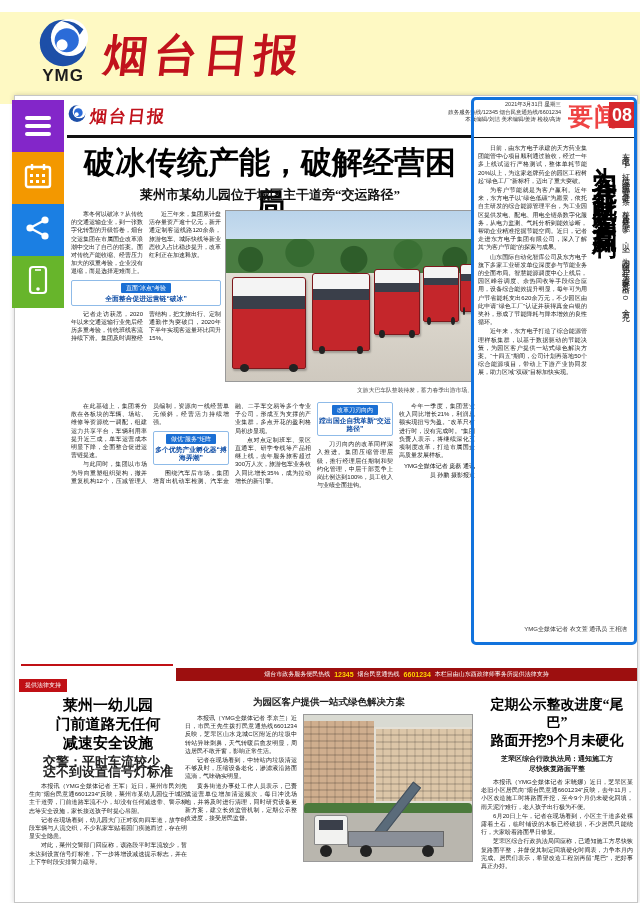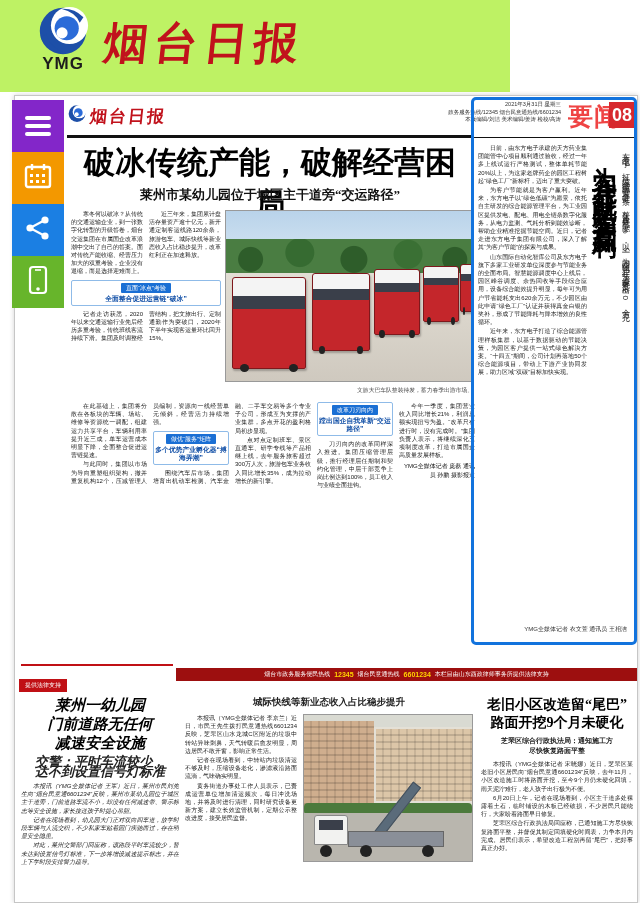--- a/index.html
+++ b/index.html
@@ -1,21 +1,21 @@
 <!DOCTYPE html>
 <html><head>
 <meta charset="utf-8">
 <style>
   * { margin:0; padding:0; box-sizing:border-box; }
   html,body { background:#fff; }
   body { font-family:"Liberation Sans","DejaVu Sans",sans-serif; color:#222; }
   #canvas { position:relative; width:640px; height:903px; overflow:hidden; background:#fff; margin:0 auto; }
 
   
-  .app-header { position:absolute; left:0; top:0; width:510px; height:92px; background:#bef264; }
+  .app-header { position:absolute; left:0; top:12px; width:640px; height:92px; background:#fef9c3; }
   .ymg-logo { position:absolute; left:26px; top:6px; width:74px; height:78px; text-align:center; }
   .ymg-logo svg { display:block; margin:0 auto; }
   .ymg-text { font-weight:900; font-size:17px; color:#1d1d1d; letter-spacing:1px; margin-top:-4px; }
   .brand-calligraphy { position:absolute; left:104px; top:14px; font-family:"Liberation Serif","DejaVu Serif",serif;
       font-weight:900; font-size:44px; color:#c1121c; letter-spacing:6px; transform:skewX(-6deg); }
 
   
   .side-toolbar { position:absolute; left:12px; top:100px; width:52px; z-index:30; }
   .tool-btn { width:52px; height:52px; display:flex; align-items:center; justify-content:center; cursor:pointer; }
   .tb-menu { background:#8326c9; } .tb-cal { background:#f39800; } .tb-share { background:#1b7fe3; } .tb-phone { background:#67b52b; }
@@ -87,21 +87,21 @@
   .banner-sub { position:absolute; left:161px; top:572px; width:461px; height:13px; background:#9d0f0f;
       display:flex; align-items:center; justify-content:center; gap:4px; color:#fff; font-size:6px; }
   .banner-sub .num { color:#ffd400; font-weight:bold; font-size:7px; }
   .banner-left-line { position:absolute; left:6px; top:568px; width:152px; height:2px; background:#c01015; }
   .banner-left-tag { position:absolute; left:4px; top:583px; background:#c01015; color:#fff; font-size:6px; padding:2px 6px; }
 
   
   .serif-head { font-family:"Liberation Serif","DejaVu Serif",serif; font-weight:900; color:#000;
       text-align:center; white-space:pre-line; cursor:pointer; }
   .sub-head { font-weight:bold; color:#222; text-align:center; white-space:pre-line; }
-  .bot-left { position:absolute; left:6px; top:600px; width:158px; height:206px; overflow:hidden;font-style:italic; }
+  .bot-left { position:absolute; left:14px; top:600px; width:158px; height:206px; overflow:hidden; }
   .bot-left .serif-head { font-size:15px; line-height:19px; }
   .bot-left .sub-head { font-size:13px; line-height:10px; margin:4px 0 5px; }
   .bot-mid { position:absolute; left:170px; top:597px; width:288px; height:210px; overflow:hidden; }
   .bot-mid .serif-head { font-size:20px; line-height:24px; }
   .bot-mid .sub-head { font-size:9.5px; margin:3px 0 5px; }
   .bot-mid-row { display:flex; }
   .bot-mid-text { width:112px; overflow:hidden; height:148px; }
   .truck-photo { position:relative; width:170px; height:148px; margin-left:6px; border:1px solid #999; overflow:hidden;
       background:linear-gradient(#d9dad2 0 8%, #e4e0d6 8% 100%); }
   .bld { position:absolute; background-image:repeating-linear-gradient(#0000 0 5px, #00000022 5px 7px),
@@ -297,21 +297,21 @@
       <div class="sub-head">交警：平时车流较少，
 达不到设置信号灯标准</div>
       <div class="smalltext">
           <p class="para">本报讯（YMG全媒体记者 王军）近日，莱州市民刘先生向“烟台民意通6601234”反映，莱州市某幼儿园位于城区主干道旁，门前道路车流不小，却没有任何减速带、警示标志等安全设施，家长接送孩子时提心吊胆。</p>
           <p class="para">记者在现场看到，幼儿园大门正对双向四车道，放学时段车辆与人流交织，不少私家车贴着园门疾驰而过，存在明显安全隐患。</p>
           <p class="para">对此，莱州交警部门回应称，该路段平时车流较少，暂未达到设置信号灯标准，下一步将增设减速提示标志，并在上下学时段安排警力疏导。</p>
         </div>
     </div>
 
     <div class="bot-mid">
-      <div class="sub-head">城际快线等新业态收入占比稳步提升</div>
+      <div class="sub-head">为园区客户提供一站式绿色解决方案</div>
       <div class="bot-mid-row">
         <div class="bot-mid-text smalltext">
             <p class="para">本报讯（YMG全媒体记者 李京兰）近日，市民王先生拨打民意通热线6601234反映，芝罘区山水龙城C区附近的垃圾中转站异味刺鼻，天气转暖后愈发明显，周边居民不敢开窗，影响正常生活。</p>
             <p class="para">记者在现场看到，中转站内垃圾清运不够及时，压缩设备老化，渗滤液沿路面流淌，气味确实明显。</p>
             <p class="para">黄务街道办事处工作人员表示，已责成运营单位增加清运频次，每日冲洗场地，并将及时进行清理，同时研究设备更新方案，建立长效监管机制，定期公示整改进度，接受居民监督。</p>
           </div>
         <div class="truck-photo">
           <div class="bld bld1"></div>
           <div class="bld bld2"></div>
           <div class="shrubs"></div>
@@ -320,21 +320,21 @@
           <div class="t-bed"></div>
           <div class="t-cab"></div>
           <div class="t-wheel" style="left:16px;"></div>
           <div class="t-wheel" style="left:56px;"></div>
           <div class="t-wheel" style="left:118px;"></div>
         </div>
       </div>
     </div>
 
     <div class="bot-right">
-      <div class="serif-head">老旧小区改造留“尾巴”
+      <div class="serif-head">定期公示整改进度“尾巴”
 路面开挖9个月未硬化</div>
       <div class="sub-head">芝罘区综合行政执法局：通知施工方
 尽快恢复路面平整</div>
       <div class="smalltext">
           <p class="para">本报讯（YMG全媒体记者 宋晓娜）近日，芝罘区某老旧小区居民向“烟台民意通6601234”反映，去年11月，小区改造施工时将路面开挖，至今9个月仍未硬化回填，雨天泥泞难行，老人孩子出行极为不便。</p>
           <p class="para">6月20日上午，记者在现场看到，小区主干道多处裸露着土石，临时铺设的木板已经破损，不少居民只能绕行，大家盼着路面早日修复。</p>
           <p class="para">芝罘区综合行政执法局回应称，已通知施工方尽快恢复路面平整，并督促其制定回填硬化时间表，力争本月内完成。居民们表示，希望改造工程别再留“尾巴”，把好事真正办好。</p>
         </div>
     </div>
 

